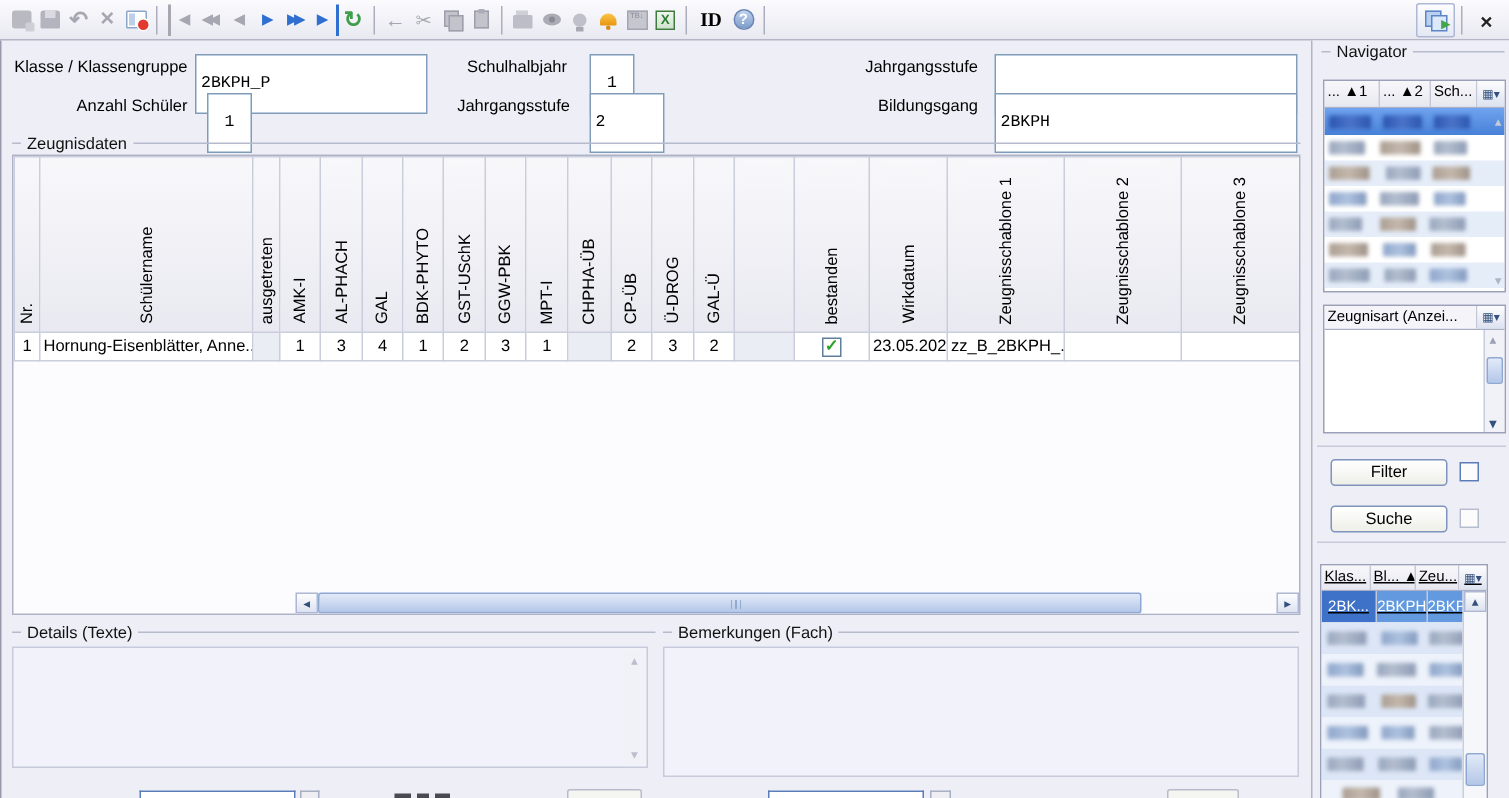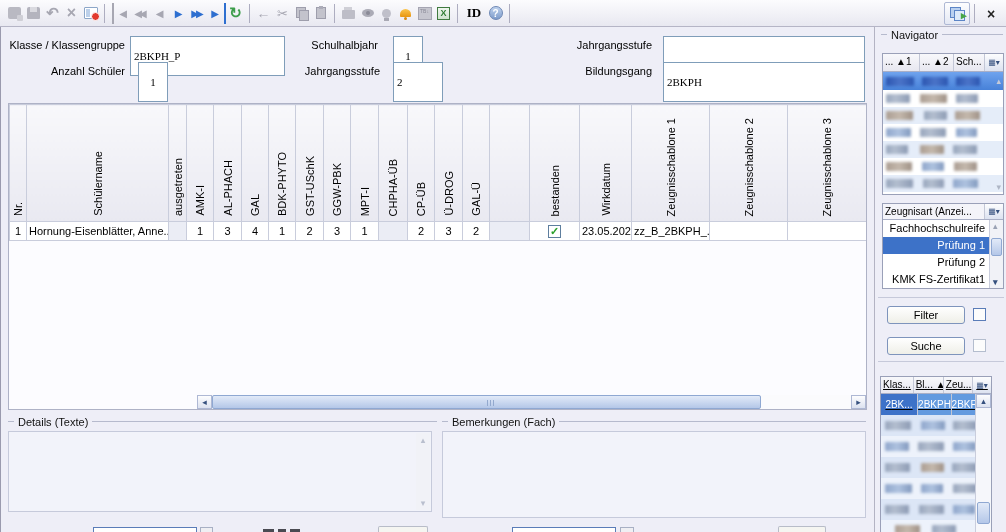--- a/index.html
+++ b/index.html
@@ -60,21 +60,21 @@
     background:#B9D0F0; border:1px solid #5C85C6; }
   .ico-switch::after { content:""; position:absolute; left:4px; top:3px; width:9px; height:9px;
     background:#DCE9FA; border:1px solid #5C85C6; }
   .ico-switch .arr { position:absolute; right:-2px; bottom:-2px; color:#46A546; font-size:11px; font-weight:bold; z-index:2; }
   .tb-right { position:absolute; right:3px; top:2px; display:flex; align-items:center; }
   .tb-close { font-size:14px; font-weight:bold; color:#222; }
 
   
   .flabel { position:absolute; text-align:right; color:#000; }
   .finput { position:absolute; background:#FFF; border:1px solid #7F9DB9; height:17px;
-    font-family:Liberation Serif, serif; font-size:11px; padding:19px 3px; }
+    font-family:Liberation Mono, monospace; font-size:11px; padding:19px 3px; }
   .ctr { text-align:center; }
 
   
   .grp-title { position:absolute; display:flex; align-items:center; height:11px; color:#111; }
   .grp-title::before { content:""; width:6px; border-top:1px solid #B6BACD; margin-right:4px; }
   .grp-title::after { content:""; flex:1; border-top:1px solid #B6BACD; margin-left:4px; }
 
   
   .grid-area { position:absolute; left:8px; top:103px; width:859px; height:307px;
     background:#FCFCFF; border:1px solid #AEB2C6; overflow:hidden; }
@@ -253,20 +253,23 @@
   <div class="flabel" style="left:532px;top:39px;width:120px;">Jahrgangsstufe</div>
   <input class="finput" style="left: 663px; top: 36px; width: 202px;" value="">
 
   <div class="flabel" style="left:5px;top:65px;width:120px;">Anzahl Schüler</div>
   <input class="finput ctr" style="left: 138px; top: 62px; width: 30px;" value="1">
   <div class="flabel" style="left:258px;top:65px;width:122px;">Jahrgangsstufe</div>
   <input class="finput" style="left: 393px; top: 62px; width: 50px;" value="2">
   <div class="flabel" style="left:532px;top:65px;width:120px;">Bildungsgang</div>
   <input class="finput" style="left: 663px; top: 62px; width: 202px;" value="2BKPH">
 
+  <div class="grp-title" style="left:8px;top:90px;width:859px;">
+    <span>Zeugnisdaten</span>
+  </div>
 
   <div class="grid-area">
     <table class="zg">
       <colgroup>
         <col style="width:17px">
           <col style="width:142px">
           <col style="width:18px">
         <col style="width:27px">
           <col style="width:28px">
           <col style="width:27px">
@@ -462,26 +465,20 @@
       <span style="position:absolute;right:2px;bottom:2px;color:#AEB6C6;font-size:9px;">▾</span>
     </div>
 
     <div class="rgrid" style="left:7px;top:176px;width:122px;height:86px;">
       <div class="rghead">
         <div class="hc" style="width:102px;background:#F4F4F9;">Zeugnisart (Anzei...</div>
         <div class="gbtn" style="width:18px;height:15px;">
             <span>▦▾</span>
           </div>
       </div>
-      <div style="position:absolute;left:0;top:16px;right:14px;">
-        <div class="za-item">Fachhochschulreife</div>
-        <div class="za-item selected">Prüfung 1</div>
-        <div class="za-item">Prüfung 2</div>
-        <div class="za-item">KMK FS-Zertifikat1</div>
-      </div>
       <div style="position:absolute;right:0;top:16px;bottom:0;width:14px;background:#F1F2F7;border-left:1px solid #C9CDDC;">
         <span style="position:absolute;left:3px;top:1px;color:#9AA2B4;font-size:9px;">▴</span>
         <div class="v-thumb" style="position:absolute;left:1px;top:18px;width:11px;height:18px;"></div>
         <span style="position:absolute;left:3px;bottom:1px;color:#35507E;font-size:9px;font-weight:bold;">▾</span>
       </div>
     </div>
 
     <div class="rp-hr" style="top:270px;"></div>
 
     <div class="xp-btn" style="left:12px;top:279px;">

